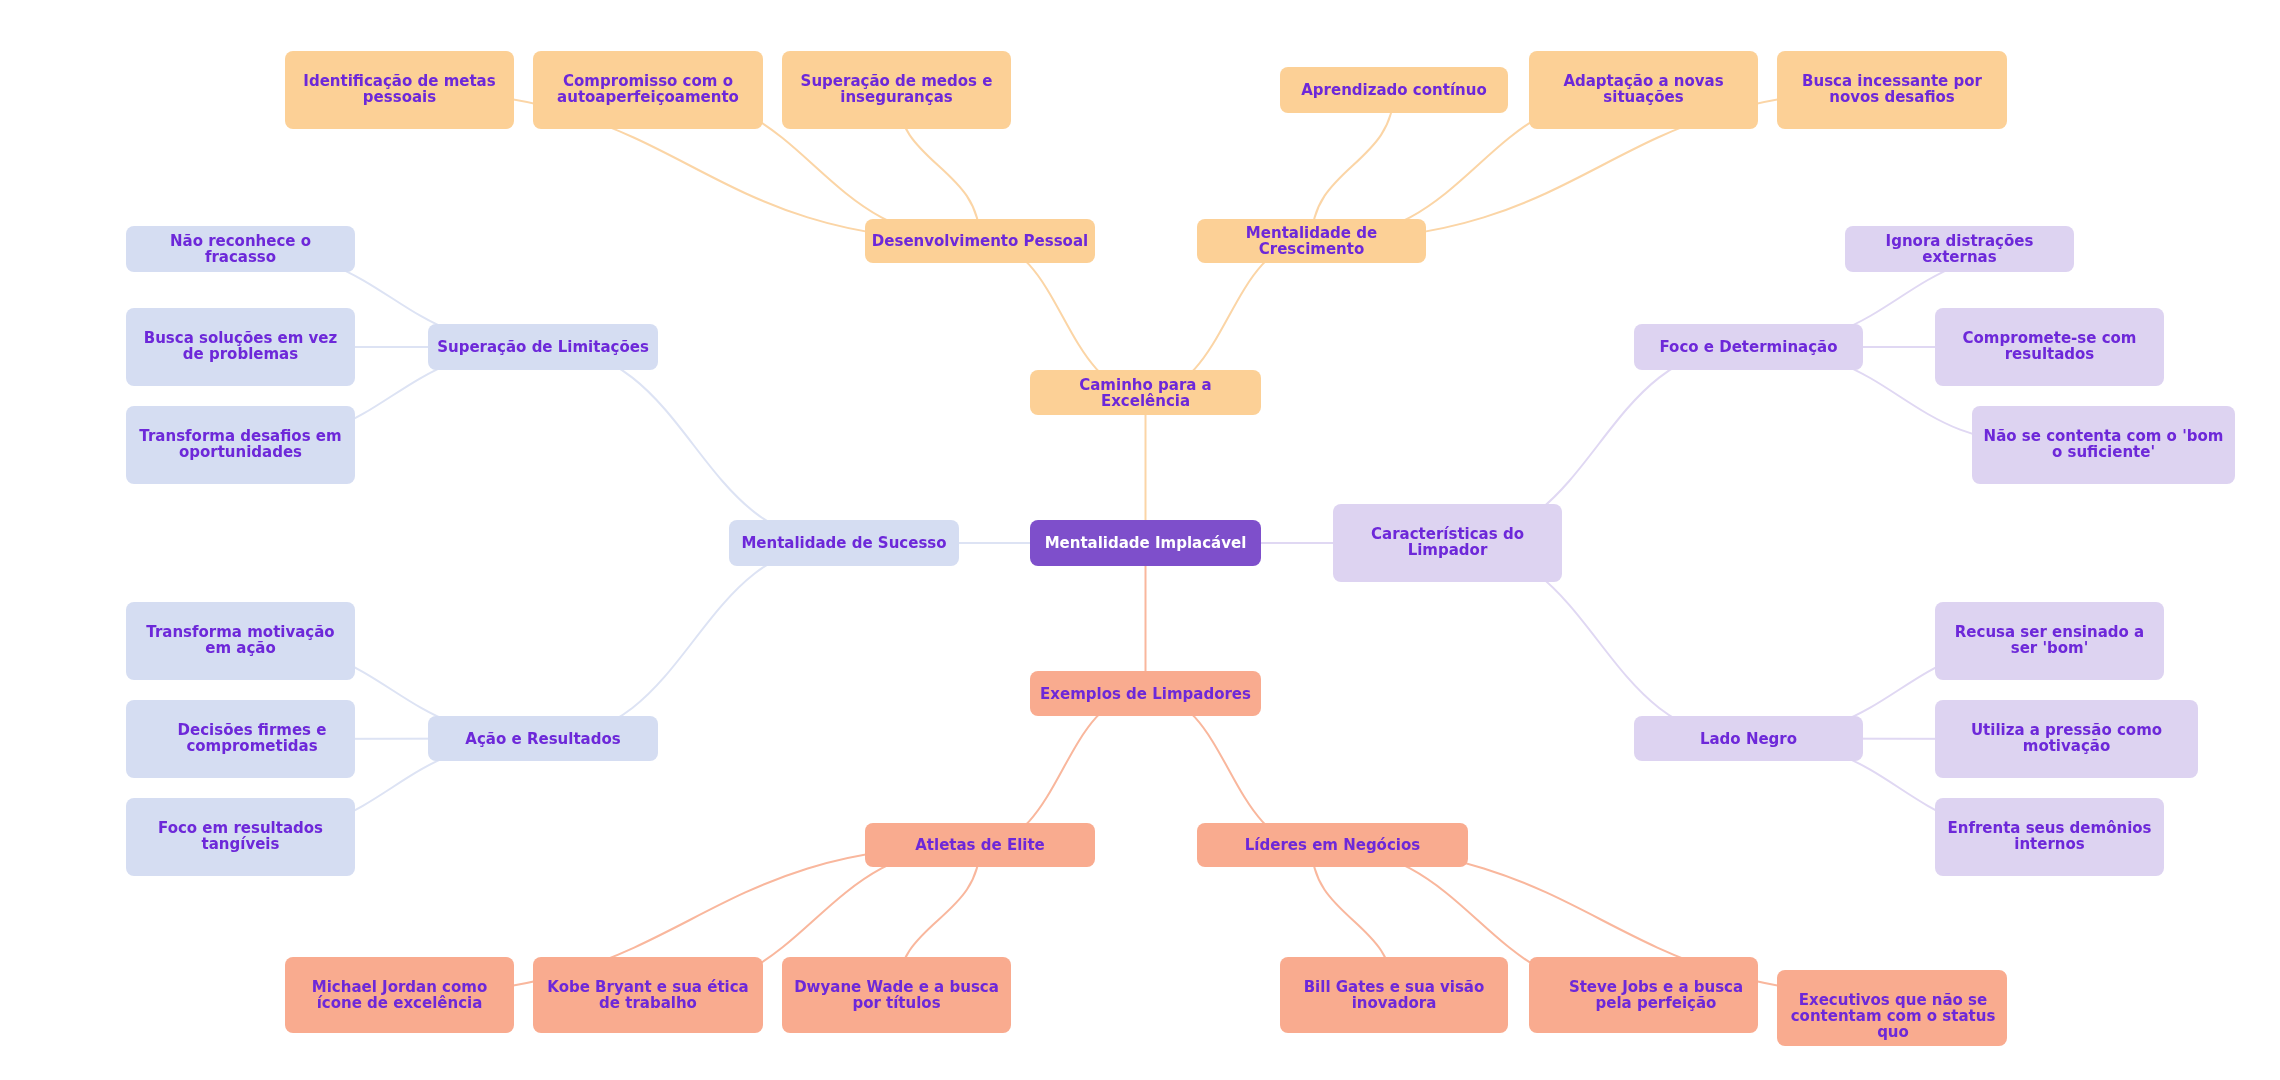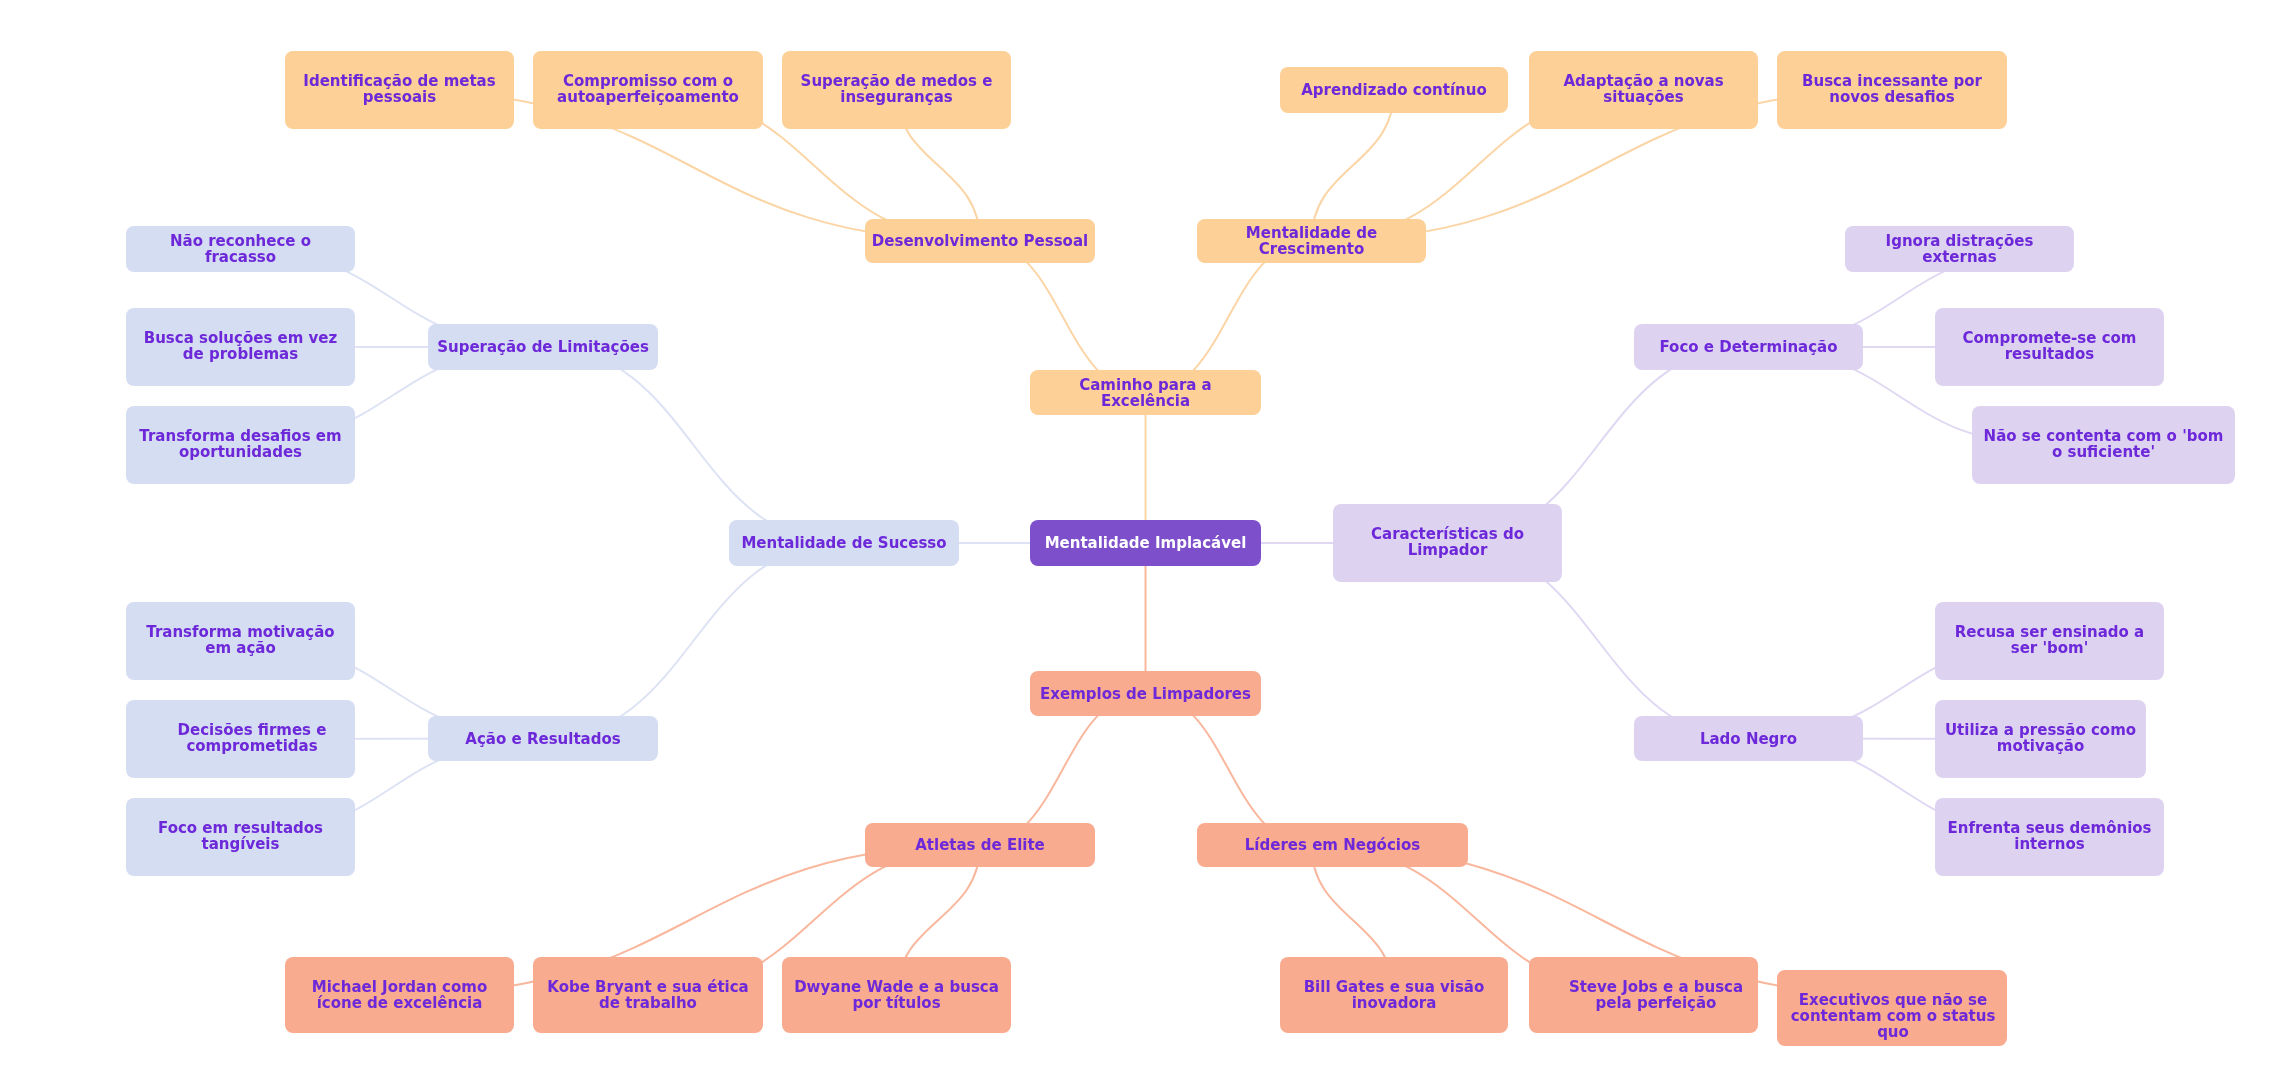--- a/index.html
+++ b/index.html
@@ -75,21 +75,21 @@
 <div id="n-a2" class="node multi" style="left: 126px; top: 700px; width: 229px; height: 78px; background: rgb(213, 221, 242); padding-left: 29px;">Decisões firmes e comprometidas</div>
 <div id="n-a3" class="node multi" style="left: 126px; top: 798px; width: 229px; height: 78px; background: rgb(213, 221, 242);">Foco em resultados tangíveis</div>
 
 <div id="n-caract" class="node multi" style="left: 1333px; top: 504px; width: 229px; height: 78px; background: rgb(221, 211, 241);">Características do Limpador</div>
 <div id="n-foco" class="node single" style="left: 1634px; top: 324px; width: 229px; height: 46px; background: rgb(221, 211, 241);">Foco e Determinação</div>
 <div id="n-f1" class="node single" style="left: 1845px; top: 226px; width: 229px; height: 46px; background: rgb(221, 211, 241);">Ignora distrações externas</div>
 <div id="n-f2" class="node multi" style="left: 1935px; top: 308px; width: 229px; height: 78px; background: rgb(221, 211, 241);">Compromete-se com resultados</div>
 <div id="n-f3" class="node multi" style="left: 1935px; top: 406px; width: 263px; height: 78px; background: rgb(221, 211, 241); margin-left: 37px;">Não se contenta com o 'bom o suficiente'</div>
 <div id="n-lado" class="node single" style="left: 1634px; top: 716px; width: 229px; height: 45px; background: rgb(221, 211, 241);">Lado Negro</div>
 <div id="n-l1" class="node multi" style="left: 1935px; top: 602px; width: 229px; height: 78px; background: rgb(221, 211, 241);">Recusa ser ensinado a ser 'bom'</div>
-<div id="n-l2" class="node multi" style="left: 1935px; top: 700px; width: 211px; height: 78px; background: rgb(221, 211, 241);">Utiliza a pressão como motivação</div>
+<div id="n-l2" class="node multi" style="left: 1935px; top: 700px; width: 263px; height: 78px; background: rgb(221, 211, 241);">Utiliza a pressão como motivação</div>
 <div id="n-l3" class="node multi" style="left: 1935px; top: 798px; width: 229px; height: 78px; background: rgb(221, 211, 241);">Enfrenta seus demônios internos</div>
 
 <div id="n-exemplos" class="node single" style="left: 1030px; top: 671px; width: 231px; height: 45px; background: rgb(249, 171, 143);">Exemplos de Limpadores</div>
 <div id="n-atletas" class="node single" style="left: 865px; top: 823px; width: 230px; height: 44px; background: rgb(249, 171, 143);">Atletas de Elite</div>
 <div id="n-e1" class="node multi" style="left: 285px; top: 957px; width: 229px; height: 76px; background: rgb(249, 171, 143);">Michael Jordan como ícone de excelência</div>
 <div id="n-e2" class="node multi" style="left: 533px; top: 957px; width: 230px; height: 76px; background: rgb(249, 171, 143);">Kobe Bryant e sua ética de trabalho</div>
 <div id="n-e3" class="node multi" style="left: 782px; top: 957px; width: 229px; height: 76px; background: rgb(249, 171, 143);">Dwyane Wade e a busca por títulos</div>
 <div id="n-lideres" class="node single" style="left: 1197px; top: 823px; width: 271px; height: 44px; background: rgb(249, 171, 143);">Líderes em Negócios</div>
 <div id="n-b1" class="node multi" style="left: 1280px; top: 957px; width: 228px; height: 76px; background: rgb(249, 171, 143);">Bill Gates e sua visão inovadora</div>
 <div id="n-b2" class="node multi" style="left: 1529px; top: 957px; width: 229px; height: 76px; background: rgb(249, 171, 143); padding-left: 31px;">Steve Jobs e a busca pela perfeição</div>

